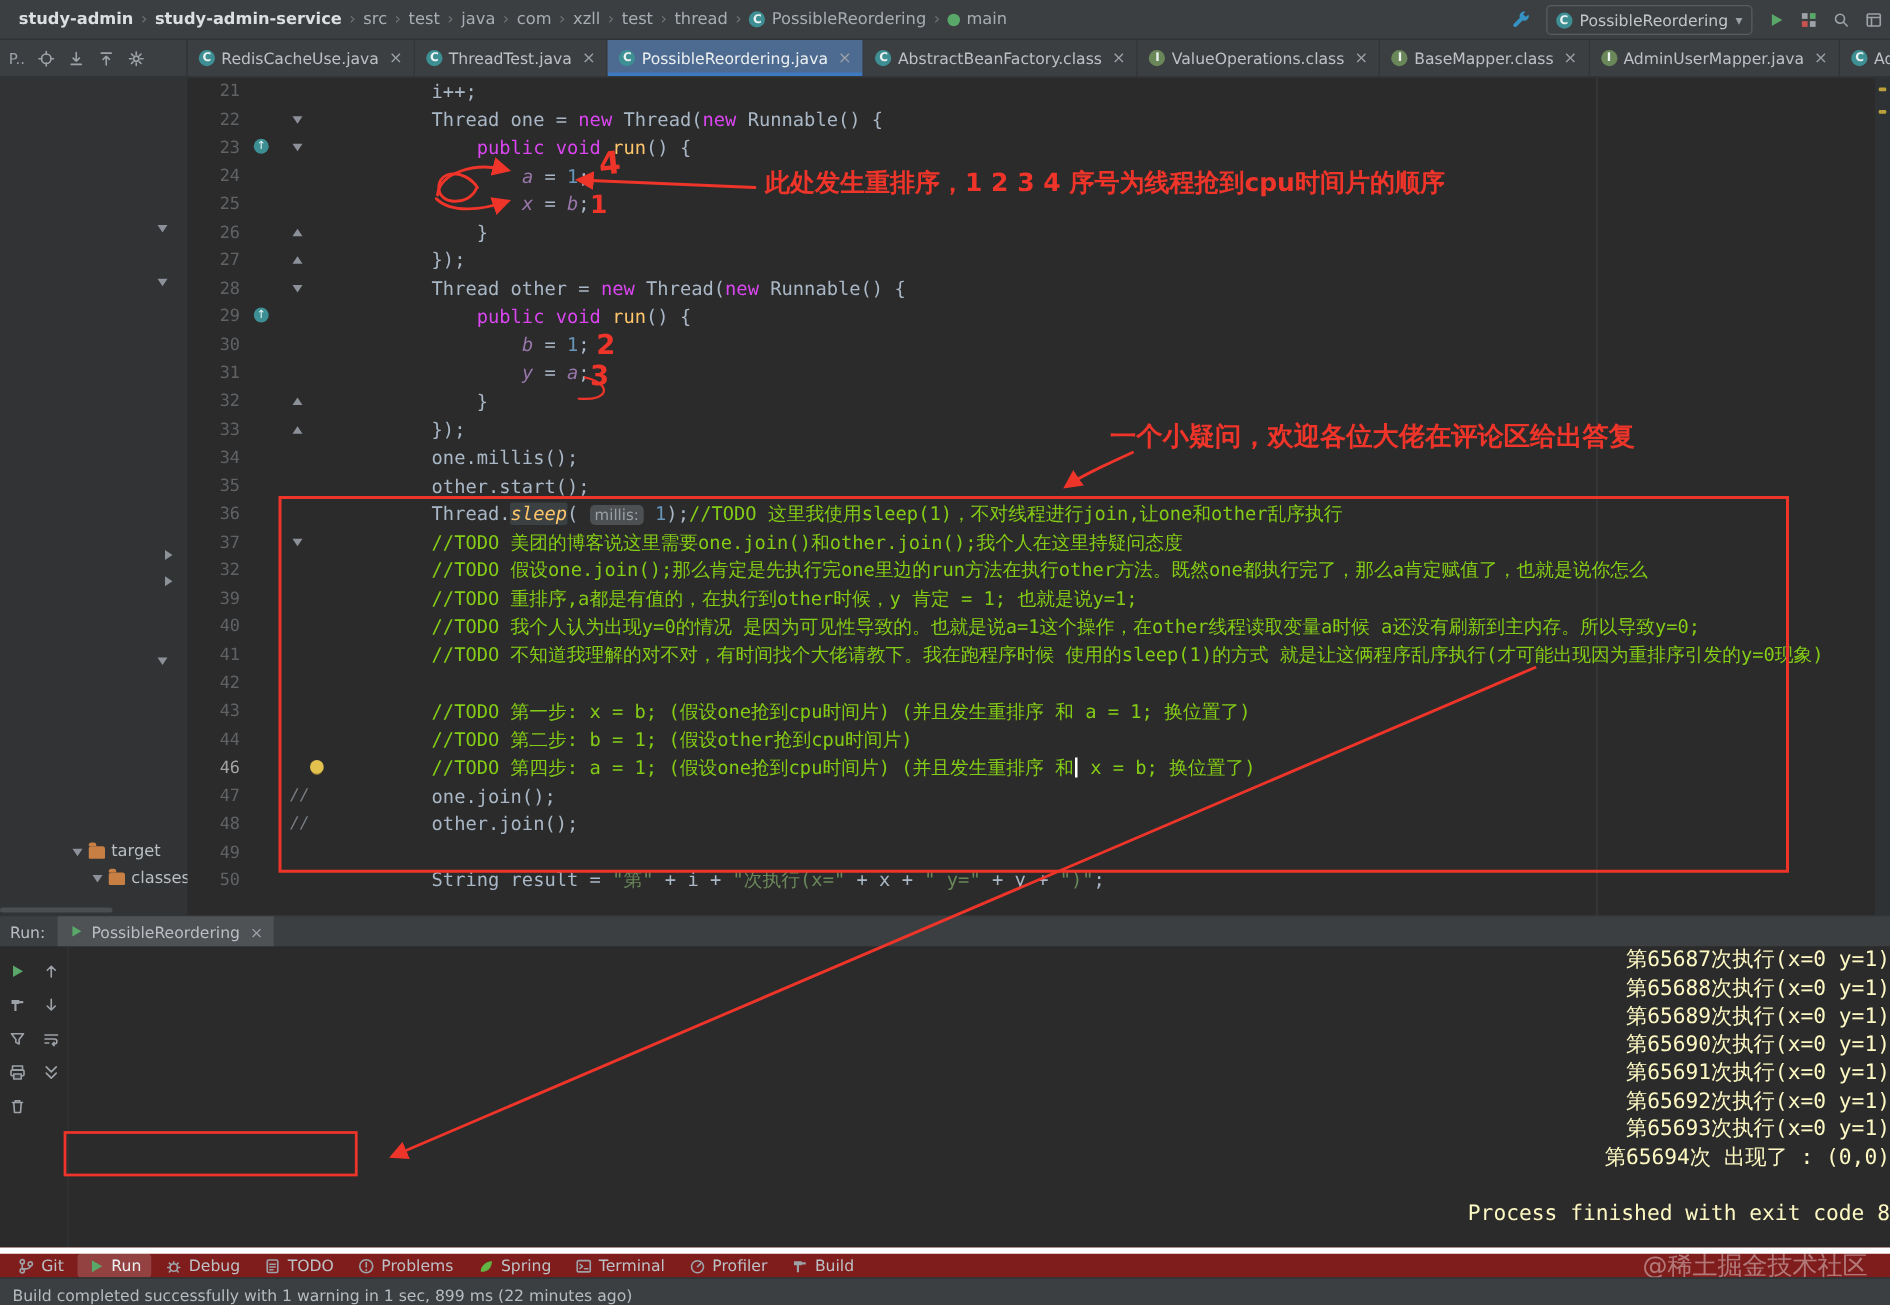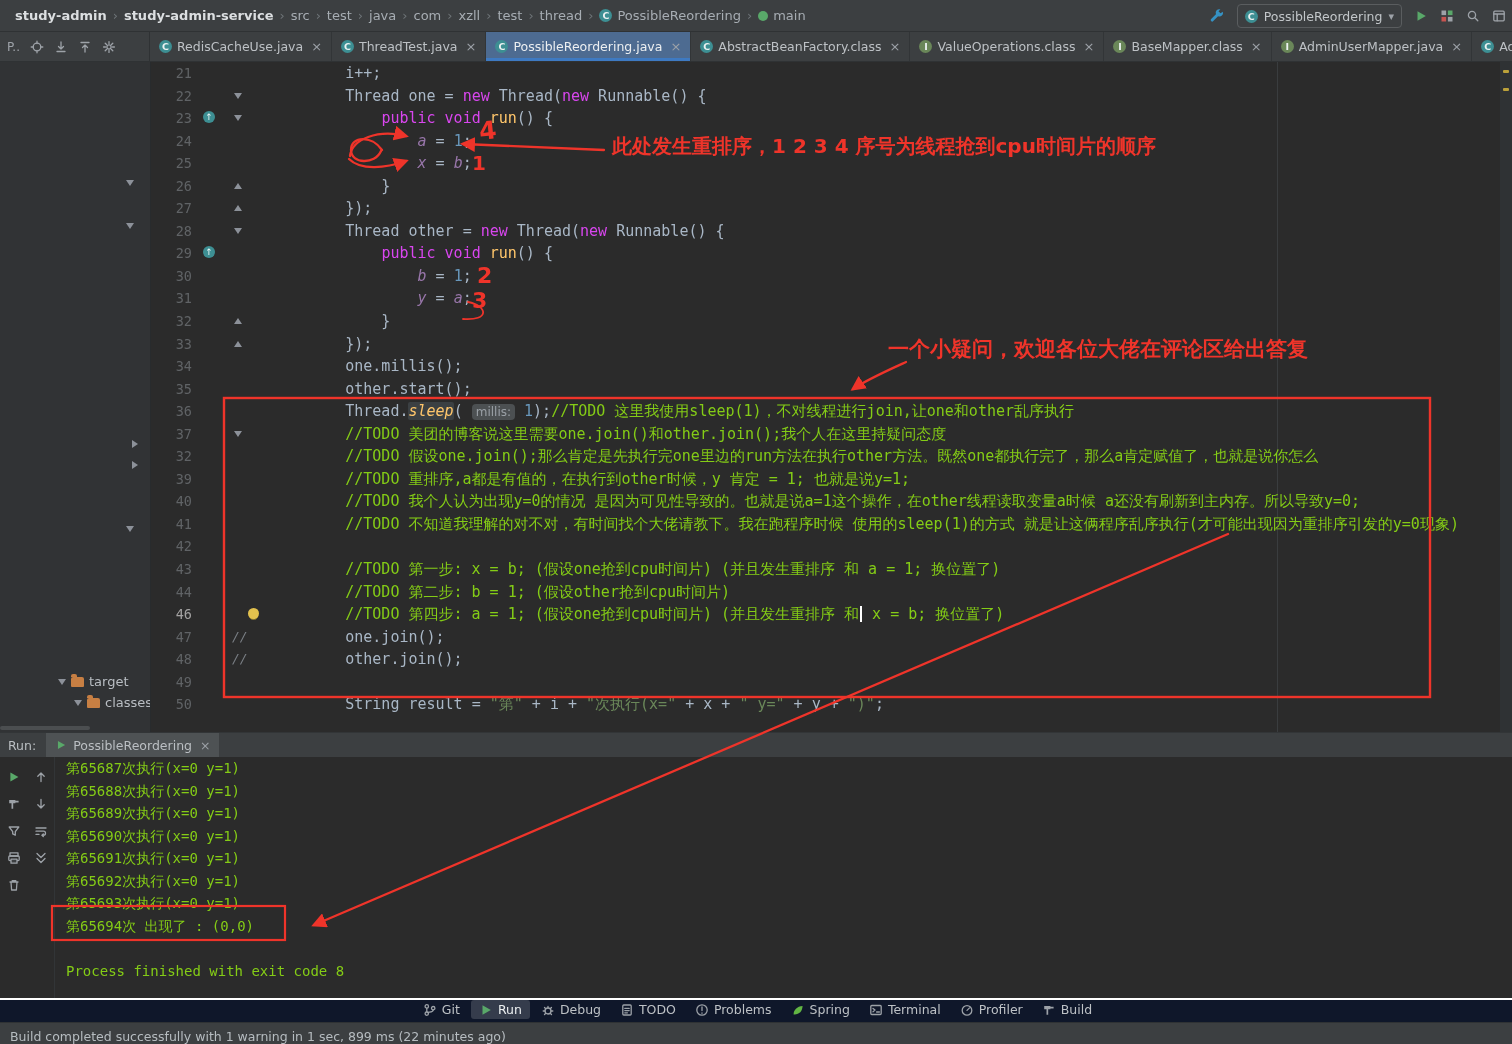--- a/index.html
+++ b/index.html
@@ -85,27 +85,27 @@
   .run-panel{position:absolute;top:732px;left:0;width:1512px;height:266px;background:#2b2b2b;border-top:1px solid #323537;}
   .run-header{height:24px;background:#3c3f41;display:flex;align-items:center;font-size:12.5px;color:#bbbfc3;}
   .run-label{padding:0 10px 0 8px;}
   .run-tab{display:flex;align-items:center;gap:6px;padding:0 9px;height:24px;background:#4e5254;cursor:pointer;}
   .run-tab .close{color:#9da2a8;margin-left:2px;}
   .run-toolbar{position:absolute;left:0;top:24px;width:55px;bottom:0;display:grid;
     grid-template-columns:27px 27px;grid-auto-rows:27px;justify-items:center;align-items:center;
     padding-top:6px;border-right:1px solid #323537;box-sizing:border-box;}
   .rt-btn{cursor:pointer;display:flex;align-items:center;justify-content:center;}
   .console{position:absolute;left:56px;top:24px;right:0;bottom:0;
-    font-family:"DejaVu Sans Mono","Liberation Mono",monospace;font-size:14px;color:#84cc16;padding-left:10px;overflow:hidden;}
+    font-family:"DejaVu Sans Mono","Liberation Mono",monospace;font-size:17px;color:#fef9c3;padding-left:10px;overflow:hidden;text-align:right;}
   .cline{height:22.5px;line-height:22.5px;white-space:pre;}
 
   
-  .bottom-bar{position:absolute;top:998px;left:0;width:1512px;height:24px;background:#0f172a;
-    border-top:2px solid #ffffff;display:flex;align-items:center;font-size:12.5px;color:#bdc1c5;
-    padding-left:6px;box-sizing:border-box;z-index:5;flex-direction:column;}
+  .bottom-bar{position:absolute;top:998px;left:0;width:1512px;height:24px;background:#7f1d1d;
+    border-top:5px solid #ffffff;display:flex;align-items:center;font-size:12.5px;color:#bdc1c5;
+    padding-left:6px;box-sizing:border-box;z-index:5;}
   .tool-item{display:flex;align-items:center;gap:5px;padding:2px 8px;border-radius:3px;margin-right:3px;cursor:pointer;}
   .tool-item.active{background:rgba(255,255,255,.16);color:#eceff1;}
   .watermark{margin-left:auto;margin-right:18px;color:rgba(255,255,255,.40);font-size:20px;}
   .status-bar{position:absolute;top:1022px;left:0;width:1512px;height:22px;background:#3c3f41;
     border-top:1px solid #2f3234;display:flex;align-items:flex-end;padding-left:10px;
     font-size:12.5px;color:#b6bcc0;box-sizing:border-box;z-index:5;}
 
   
   .overlay{position:absolute;left:0;top:0;width:1512px;height:1044px;pointer-events:none;z-index:40;}
   .overlay text{font-family:"DejaVu Sans","Liberation Sans",sans-serif;fill:#ef342a;font-weight:bold;}

